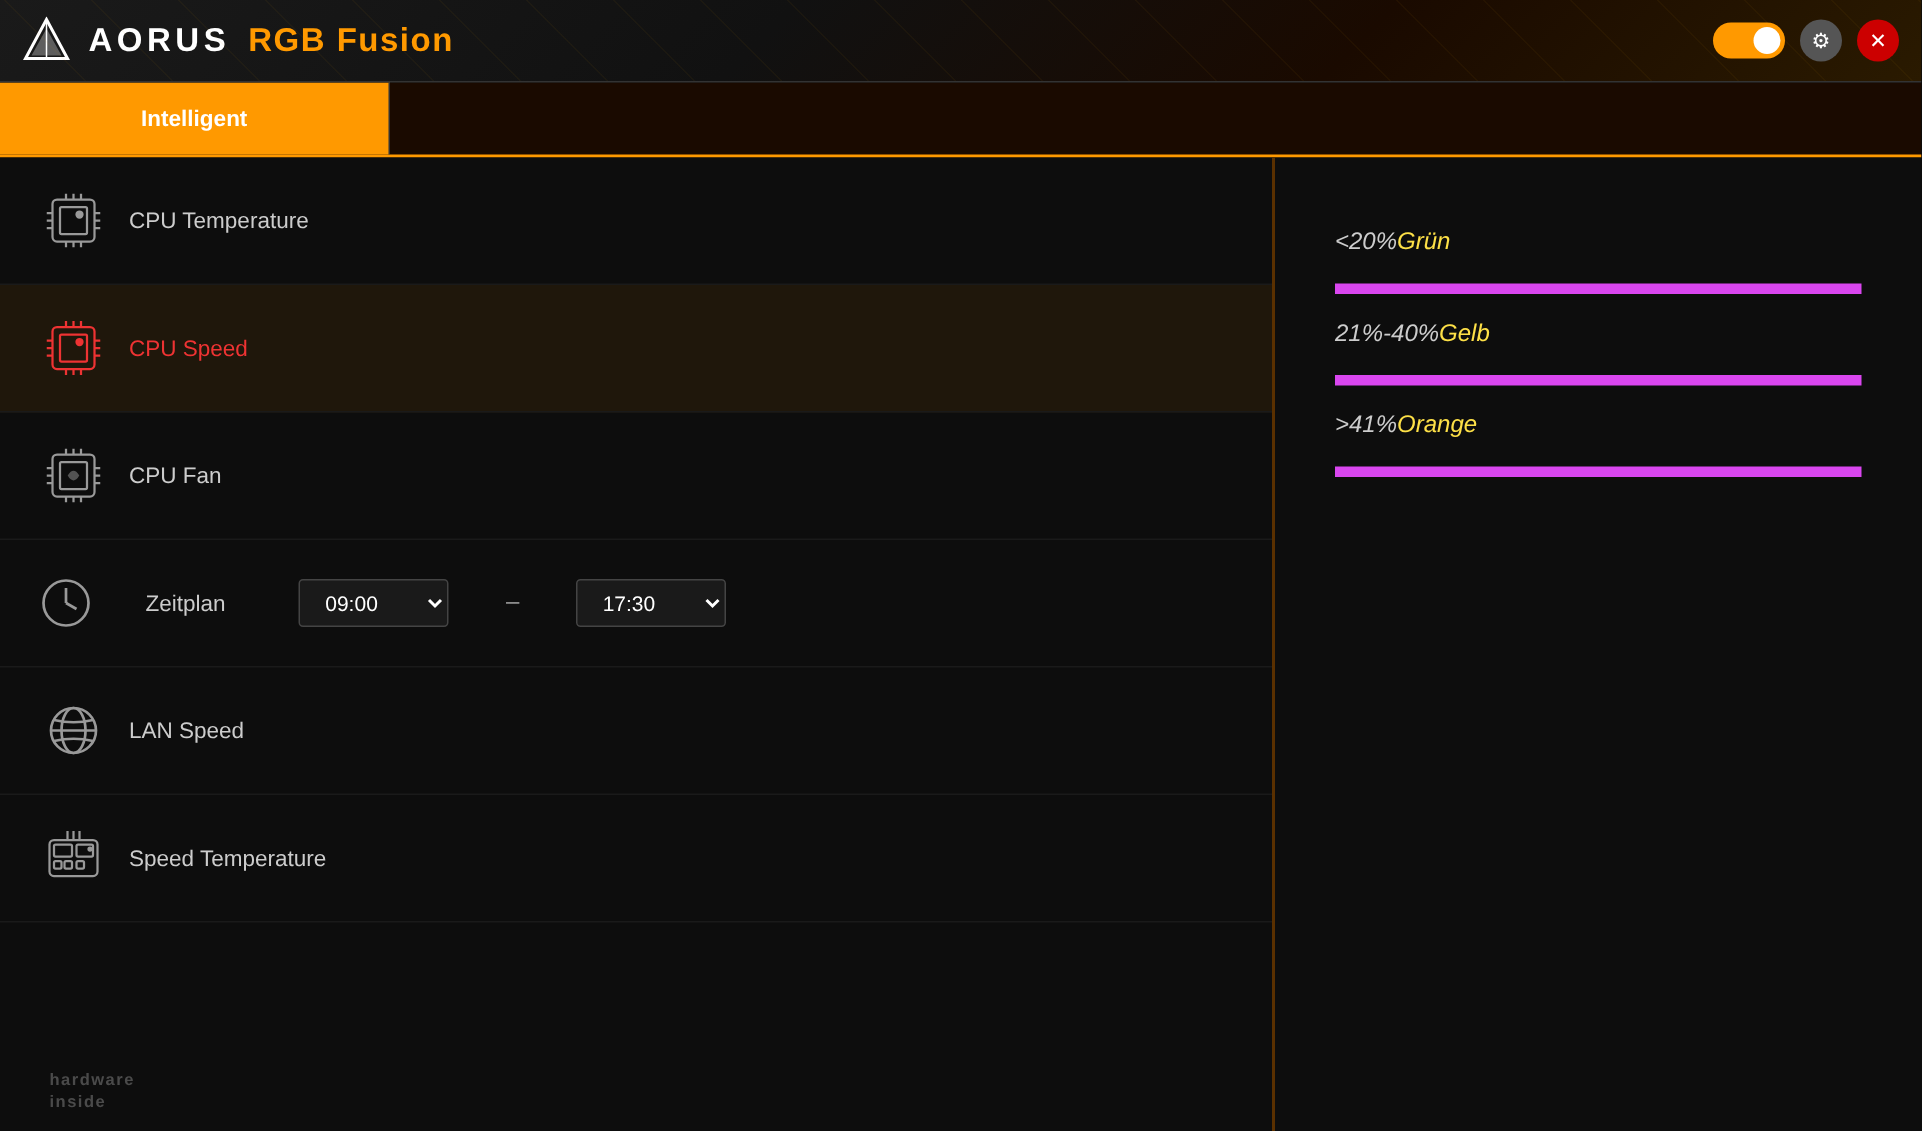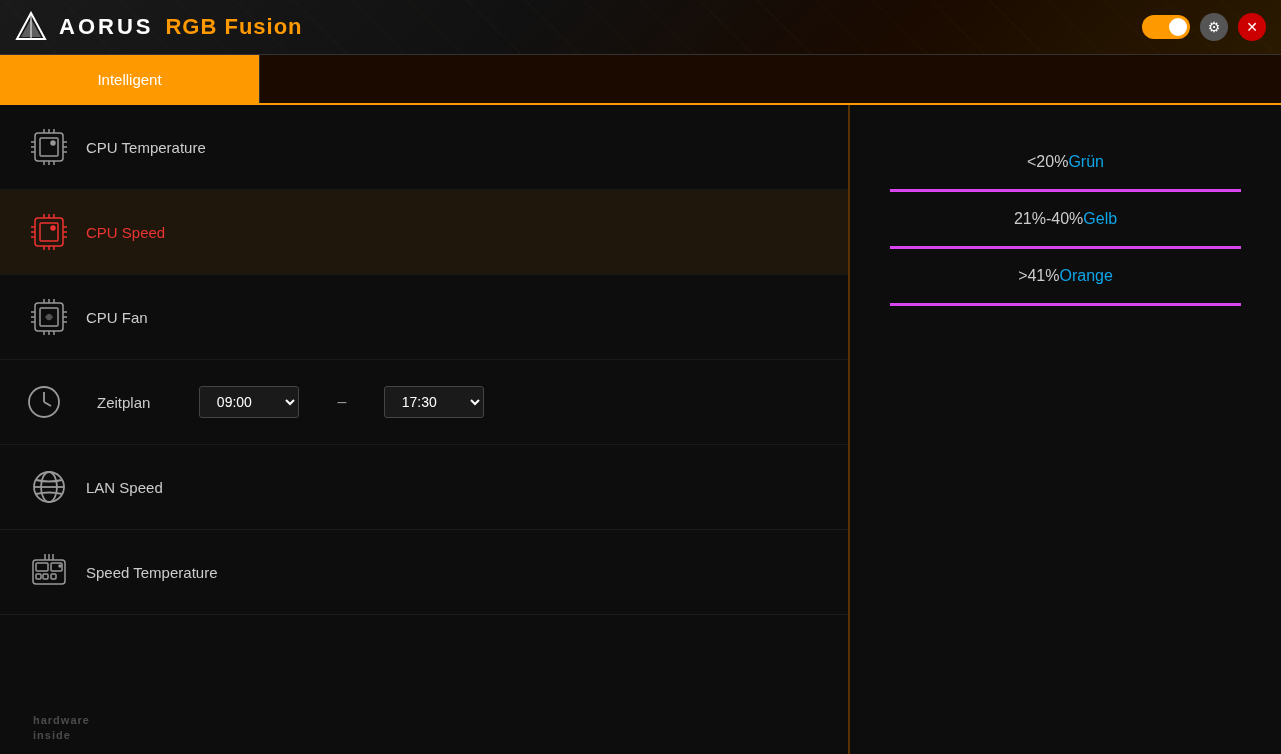--- a/index.html
+++ b/index.html
@@ -131,21 +131,21 @@
       color: #ccc;
       font-size: 15px;
       cursor: pointer;
       border-right: 1px solid #333;
       transition: background 0.2s;
     }
 
     .tab.active {
       background: #f90;
       color: white;
-      font-weight: 400;
+      font-weight: 700;
     }
 
     
     .main-content {
       display: flex;
       height: calc(754px - 55px - 50px);
       position: relative;
     }
 
     
@@ -240,32 +240,33 @@
       background: #0d0d0d;
       padding: 30px 40px;
       display: flex;
       flex-direction: column;
       gap: 0;
     }
 
     .range-row {
       display: flex;
       align-items: center;
-      justify-content: center;
+      justify-content: flex-start;
       padding: 18px 0;
-      border-bottom: 3px solid #d946ef;
+      border-bottom: 7px solid #d946ef;
+      font-style: italic;
     }
 
     .range-label {
       color: #ccc;
       font-size: 16px;
     }
 
     .range-value {
-      color: #0ea5e9;
+      color: #fde047;
       font-size: 16px;
     }
 
     
     .watermark {
       position: absolute;
       bottom: 12px;
       left: 33px;
       opacity: 0.5;
     }

